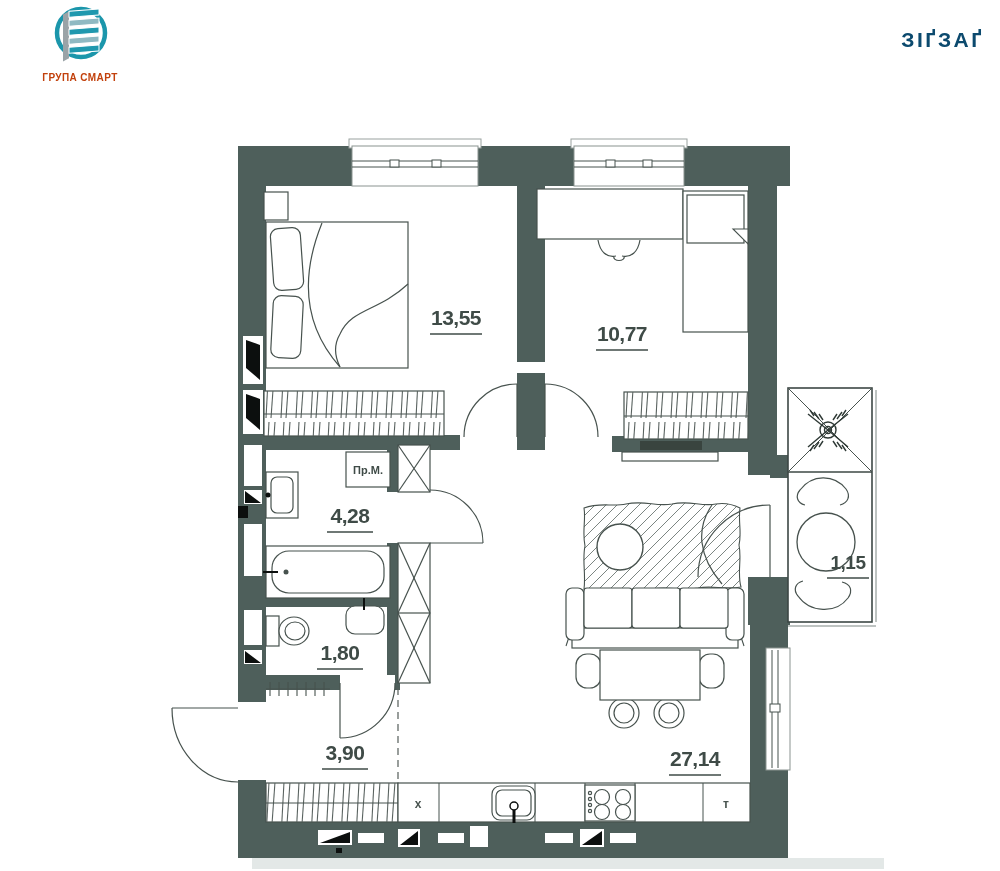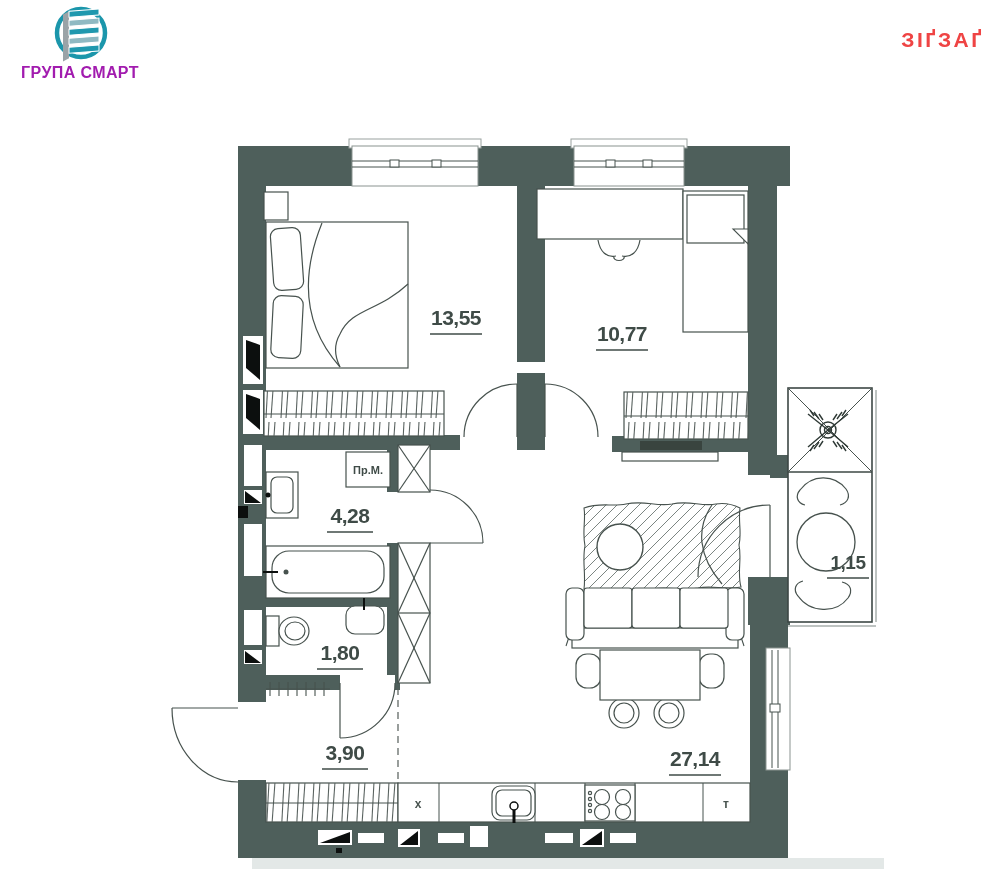--- a/index.html
+++ b/index.html
@@ -1,20 +1,20 @@
 <!DOCTYPE html>
 <html><head>
 <meta charset="utf-8">
 <style>
   html,body{margin:0;padding:0;background:#ffffff;}
   body{width:1000px;height:871px;position:relative;font-family:"Liberation Sans",sans-serif;overflow:hidden;}
   .logo-wrap{position:absolute;left:10px;top:4px;width:140px;text-align:center;}
   .logo-icon{display:block;margin:0 auto;}
-  .logo-text{margin-top:2px;font-size:16px;font-weight:bold;color:#a21caf;letter-spacing:.4px;white-space:nowrap;}
-  .brand{position:absolute;top:28px;right:16px;font-size:21px;font-weight:bold;color:#ef4444;letter-spacing:2.5px;}
+  .logo-text{margin-top:10px;font-size:10px;font-weight:bold;color:#c2410c;letter-spacing:.4px;white-space:nowrap;}
+  .brand{position:absolute;top:28px;right:16px;font-size:21px;font-weight:bold;color:#0c4a6e;letter-spacing:2.5px;}
   .plan-svg{position:absolute;left:0;top:0;}
   .lbl{fill:#3f4b47;font-family:"Liberation Sans",sans-serif;font-size:21px;font-weight:bold;letter-spacing:-0.5px;text-anchor:middle;}
   .lbl-sm{fill:#3f4b47;font-family:"Liberation Sans",sans-serif;font-size:11px;font-weight:bold;text-anchor:middle;}
   .lbl-xs{fill:#4a5551;font-family:"Liberation Sans",sans-serif;font-size:12px;font-weight:bold;text-anchor:middle;}
   .uline{stroke:#3f4b47;stroke-width:1.6;}
   .fur{fill:#ffffff;stroke:#47524e;stroke-width:1.2;}
   .fur-n{fill:none;stroke:#47524e;stroke-width:1.2;}
   .thin{fill:none;stroke:#7d8784;stroke-width:1;}
 </style>
 </head>

